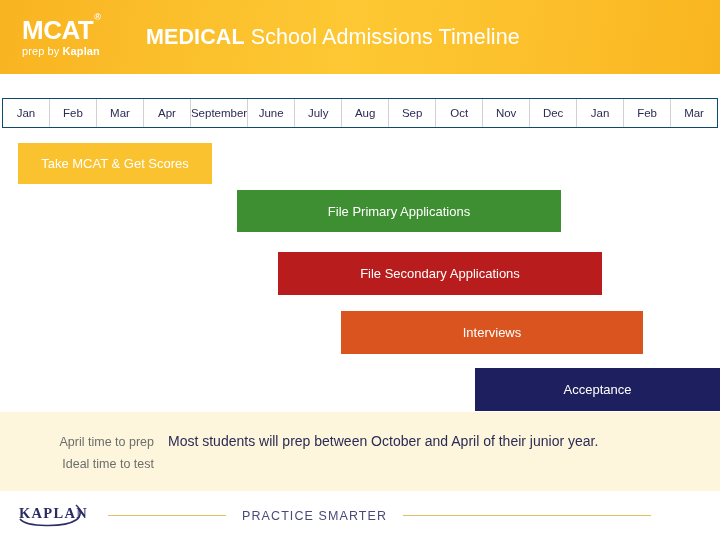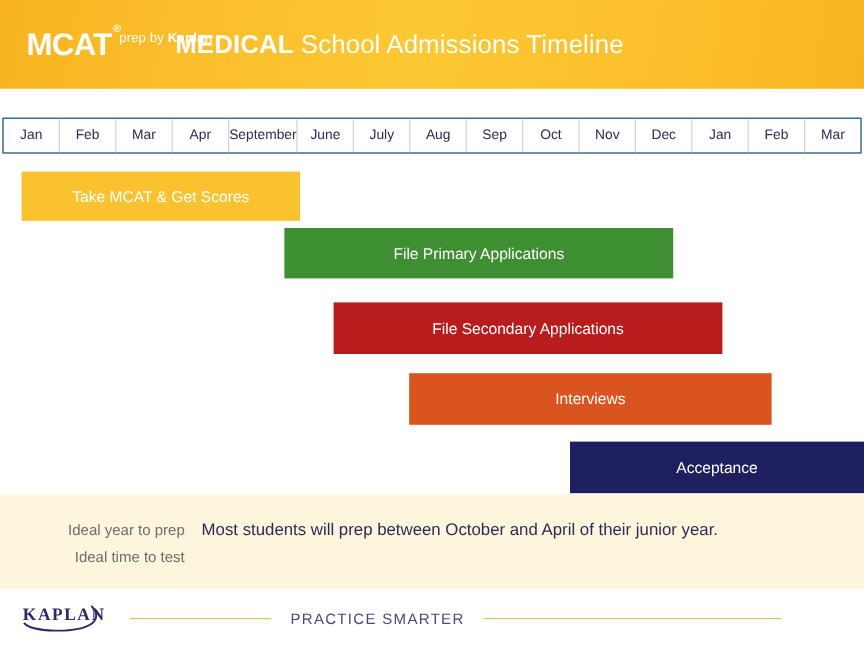--- a/index.html
+++ b/index.html
@@ -12,21 +12,21 @@
   #page { position: relative; width: 720px; height: 540px; background: #fff; }
 
   
   #header {
     position: absolute; left: 0; top: 0; width: 720px; height: 74px;
     background: linear-gradient(100deg, #f9b320 0%, #fbbe2b 22%, #fdc833 48%, #fcc02c 74%, #f9b51f 100%);
     display: flex; align-items: center;
   }
   #logo-block {
     width: 112px; margin-left: 22px; color: #fff;
-    display: flex; align-items: flex-start;
+    display: flex; flex-direction: column; align-items: flex-start;
     line-height: 1;
   }
   #logo-mcat {
     font-size: 26px; font-weight: bold; letter-spacing: -0.5px;
     position: relative; display: inline-block;
   }
   #logo-reg {
     font-size: 9px; vertical-align: super; font-weight: bold;
     position: relative; top: -9px; left: 1px;
   }
@@ -126,30 +126,30 @@
       <div class="month-cell">Sep</div>
       <div class="month-cell">Oct</div>
       <div class="month-cell">Nov</div>
       <div class="month-cell">Dec</div>
       <div class="month-cell">Jan</div>
       <div class="month-cell">Feb</div>
       <div class="month-cell">Mar</div>
     </div>
 
   <div id="bars">
-      <div class="bar" style="left: 18px; width: 232px; top: 15px; height: 41px; background: rgb(250, 194, 46);">Take MCAT &amp; Get Scores</div>
+      <div class="bar" style="left: 18px; width: 194px; top: 15px; height: 41px; background: rgb(250, 194, 46);">Take MCAT &amp; Get Scores</div>
       <div class="bar" style="left: 237px; width: 324px; top: 62px; height: 42px; background: rgb(62, 143, 49);">File Primary Applications</div>
       <div class="bar" style="left: 278px; width: 324px; top: 124px; height: 43px; background: #b91c1c;">File Secondary Applications</div>
       <div class="bar" style="left: 341px; width: 302px; top: 183px; height: 43px; background: rgb(217, 84, 31);">Interviews</div>
       <div class="bar" style="left: 475px; width: 245px; top: 240px; height: 43px; background: rgb(30, 31, 94);">Acceptance</div>
     </div>
 
   <div id="notes">
       <div class="note-row">
-        <div class="note-label">Ideal year to prep</div>
+        <div class="note-label">April time to prep</div>
         <div class="note-text">Most students will prep between October and April of their junior year.</div>
       </div>
       <div class="note-row">
         <div class="note-label">Ideal time to test</div>
       </div>
     </div>
 
   <div id="footer">
     <div id="kaplan-logo">
       <svg id="kaplan-swoosh" width="78" height="30" viewBox="0 0 78 30">

